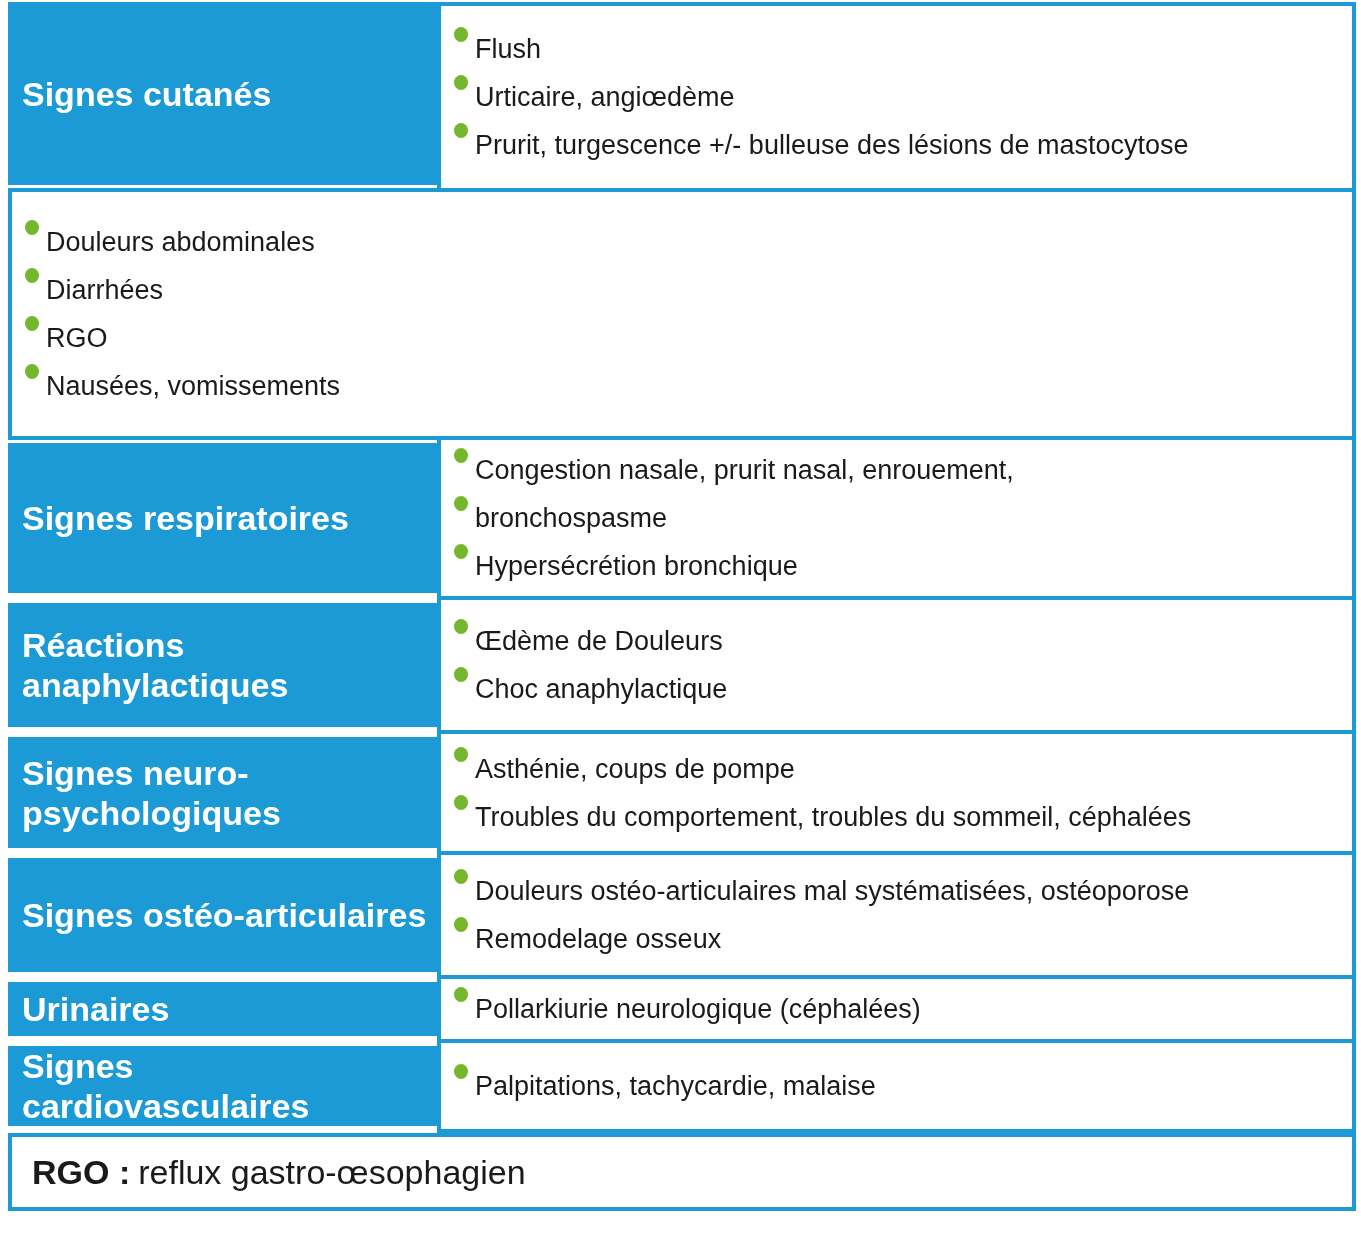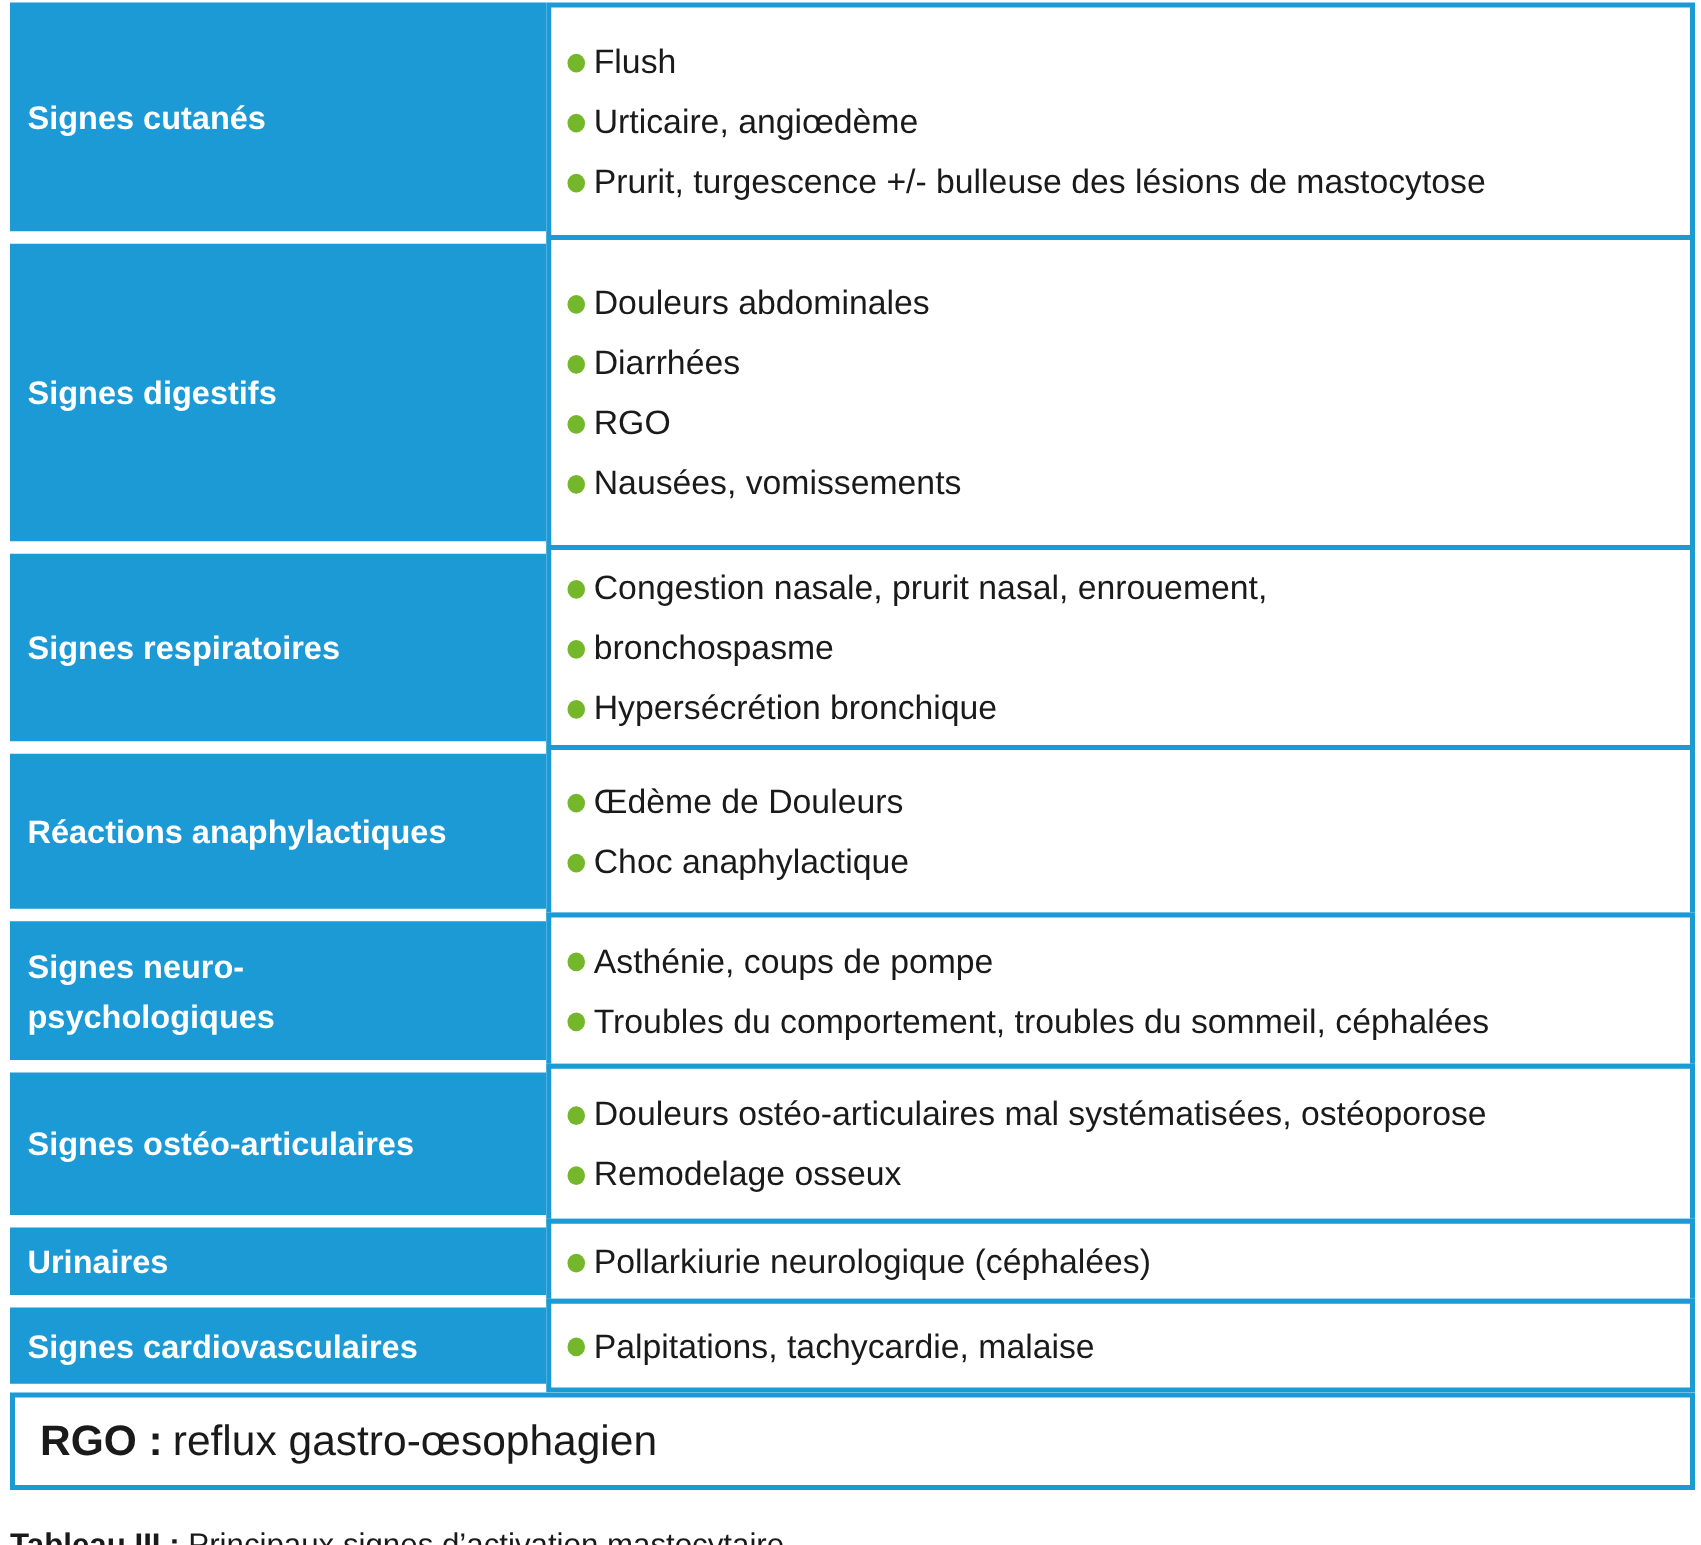--- a/index.html
+++ b/index.html
@@ -24,32 +24,32 @@
   .cat{
     width:429px; flex:0 0 429px;
     background:var(--blue);
     display:flex; align-items:center;
     padding-left:14px; padding-right:10px;
     margin:7px 0;
   }
   .row:first-child .cat{ margin-top:0; }
   .row:last-child  .cat{ margin-bottom:0; }
   .cat-label{
-    color:#ffffff; font-weight:bold; font-size:26px; line-height:40px;
+    color:#ffffff; font-weight:bold; font-size:34px; line-height:40px;
     white-space:pre-line;
   }
 
   .val{
     flex:1 1 auto;
     background:#ffffff;
     border:4px solid var(--blue);
     display:flex; flex-direction:column; justify-content:center;
     padding:6px 10px 6px 13px;
   }
-  .item{ display:flex; align-items:center; }
+  .item{ display:flex; }
   .dot{
     width:14px; height:15px; border-radius:50%;
     background:var(--green);
     flex:0 0 14px; margin-right:7px; margin-top:2px;
   }
   .item-text{ font-size:27px; line-height:48px; color:var(--ink); }
 
   
   .row-1{ min-height:190px; }
   .row-2{ min-height:252px; }
@@ -95,23 +95,20 @@
           <span class="item-text">Urticaire, angiœdème</span>
         </div>
         <div class="item">
           <span class="dot"></span>
           <span class="item-text">Prurit, turgescence +/- bulleuse des lésions de mastocytose</span>
         </div>
       </div>
     </div>
 
     <div class="row row-2">
-      <div class="cat">
-        <span class="cat-label">Signes digestifs</span>
-      </div>
       <div class="val">
         <div class="item">
           <span class="dot"></span>
           <span class="item-text">Douleurs abdominales</span>
         </div>
         <div class="item">
           <span class="dot"></span>
           <span class="item-text">Diarrhées</span>
         </div>
         <div class="item">

